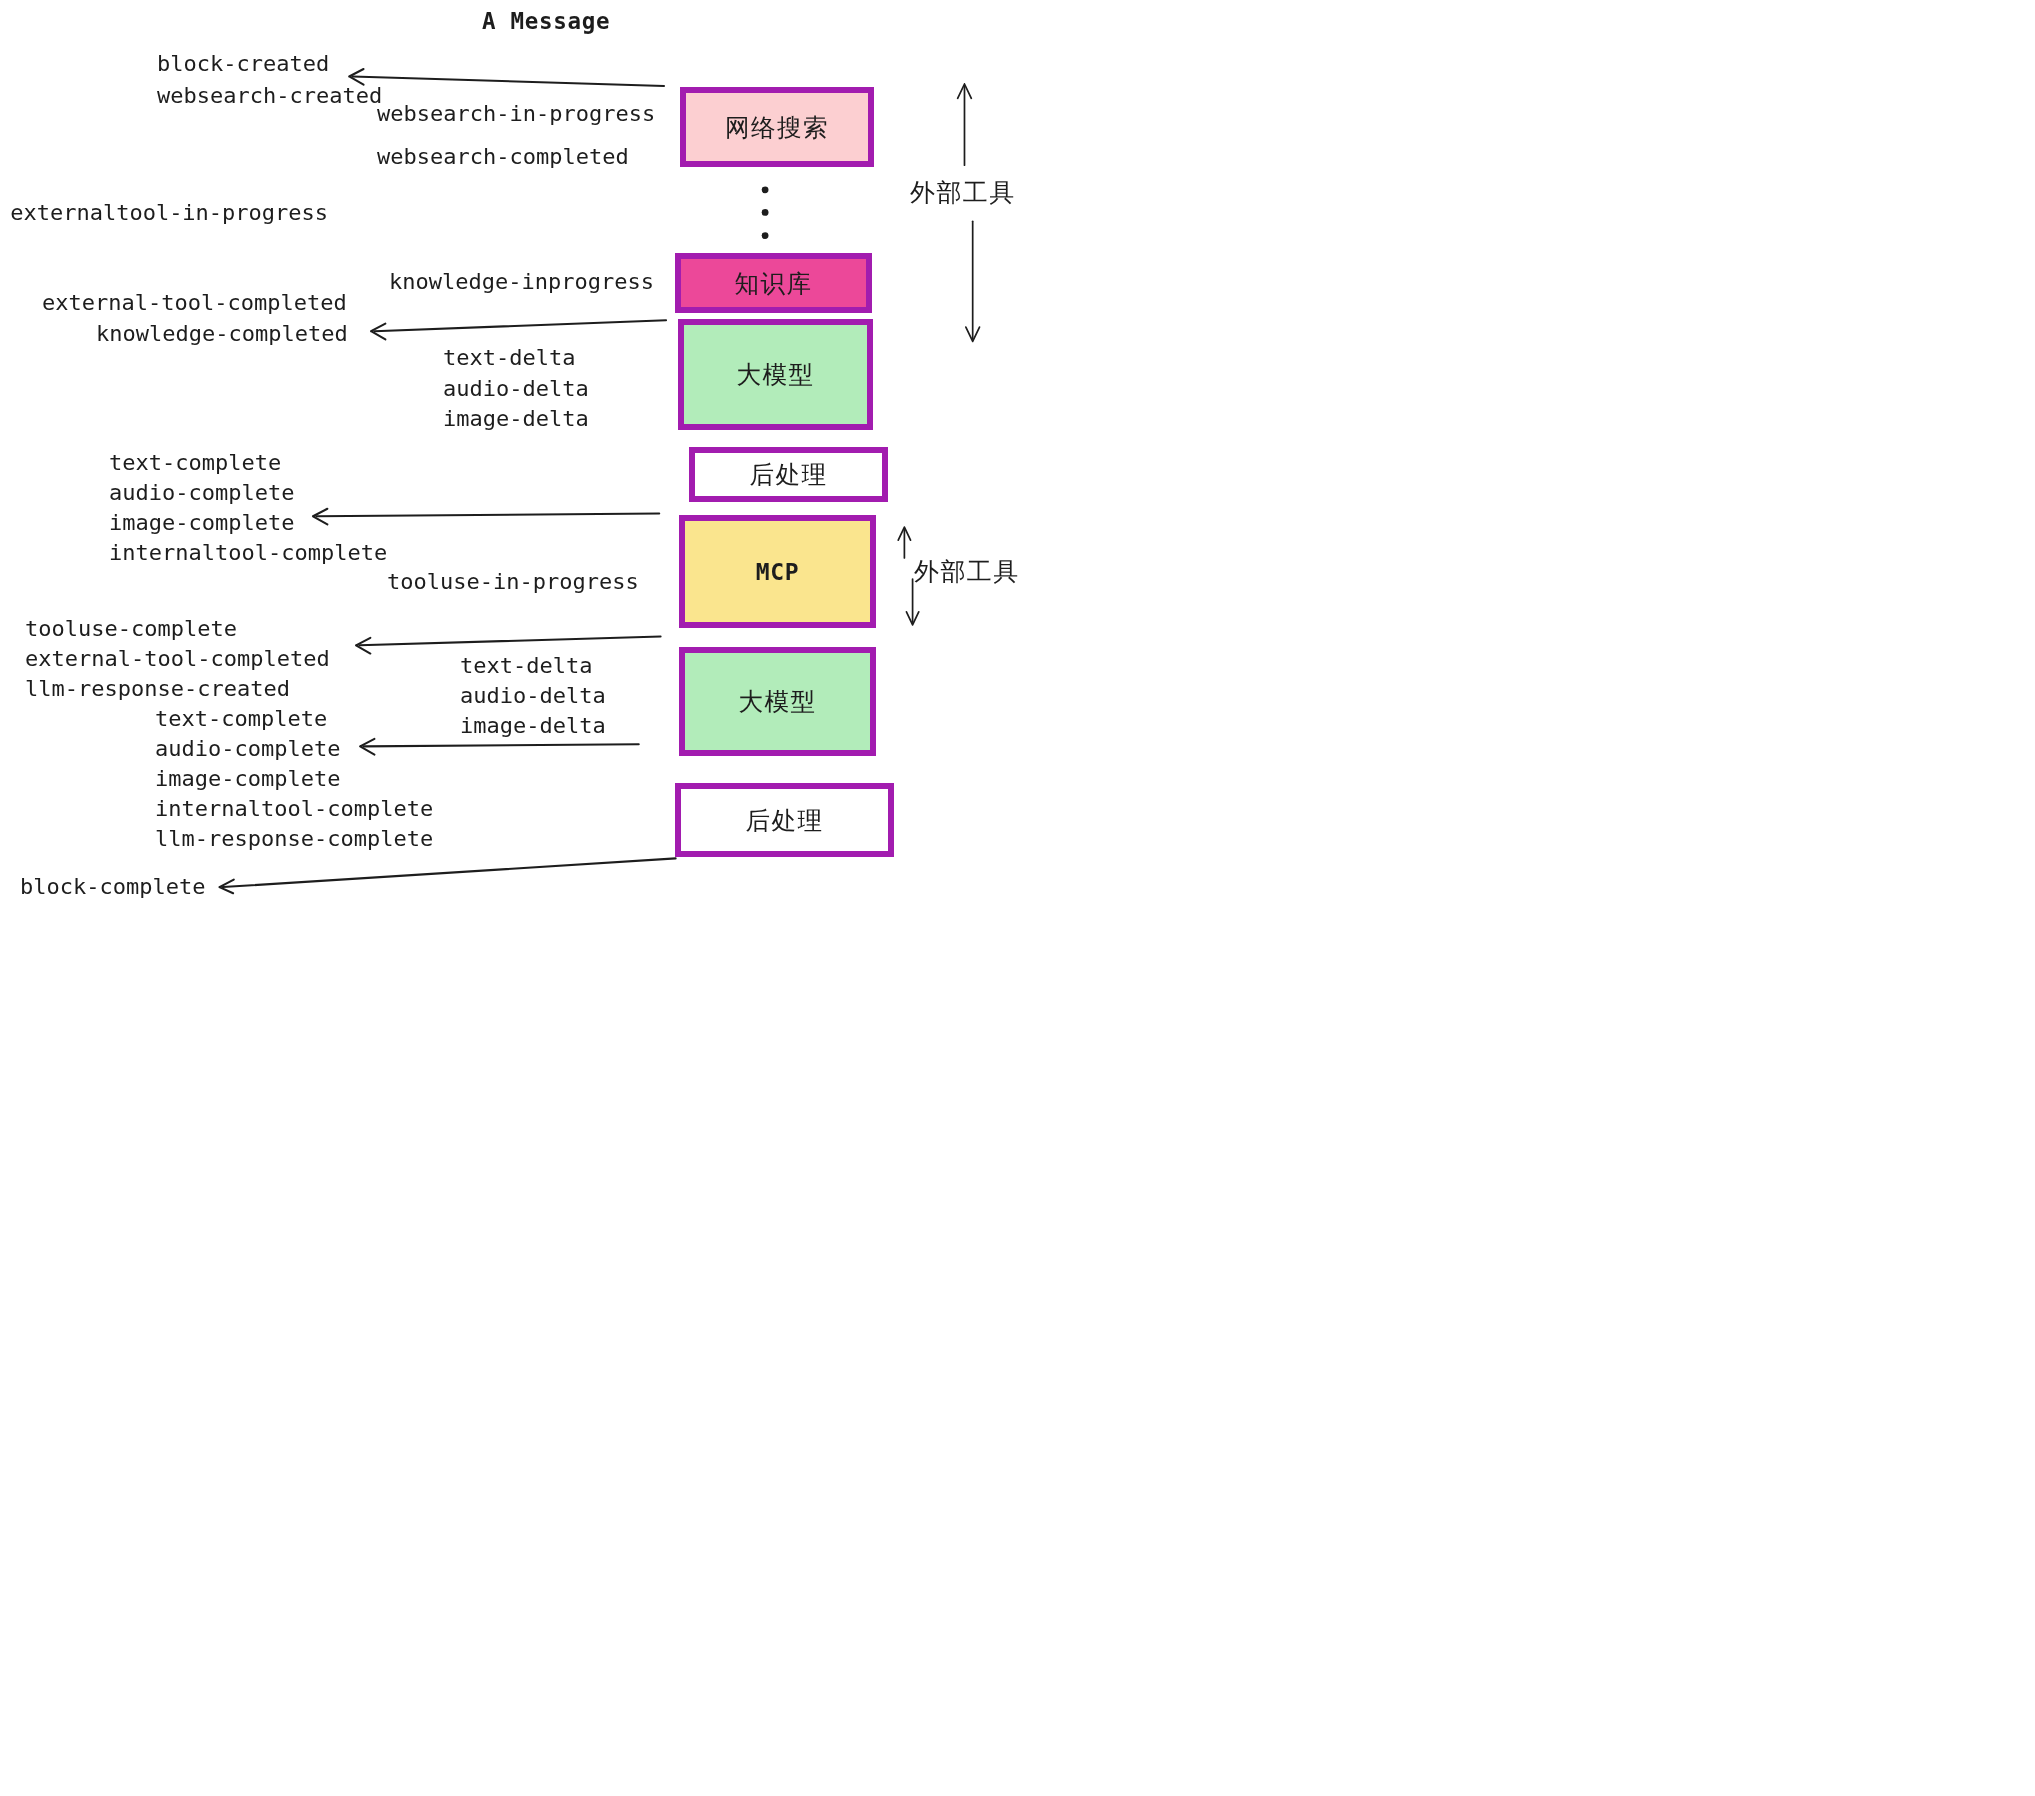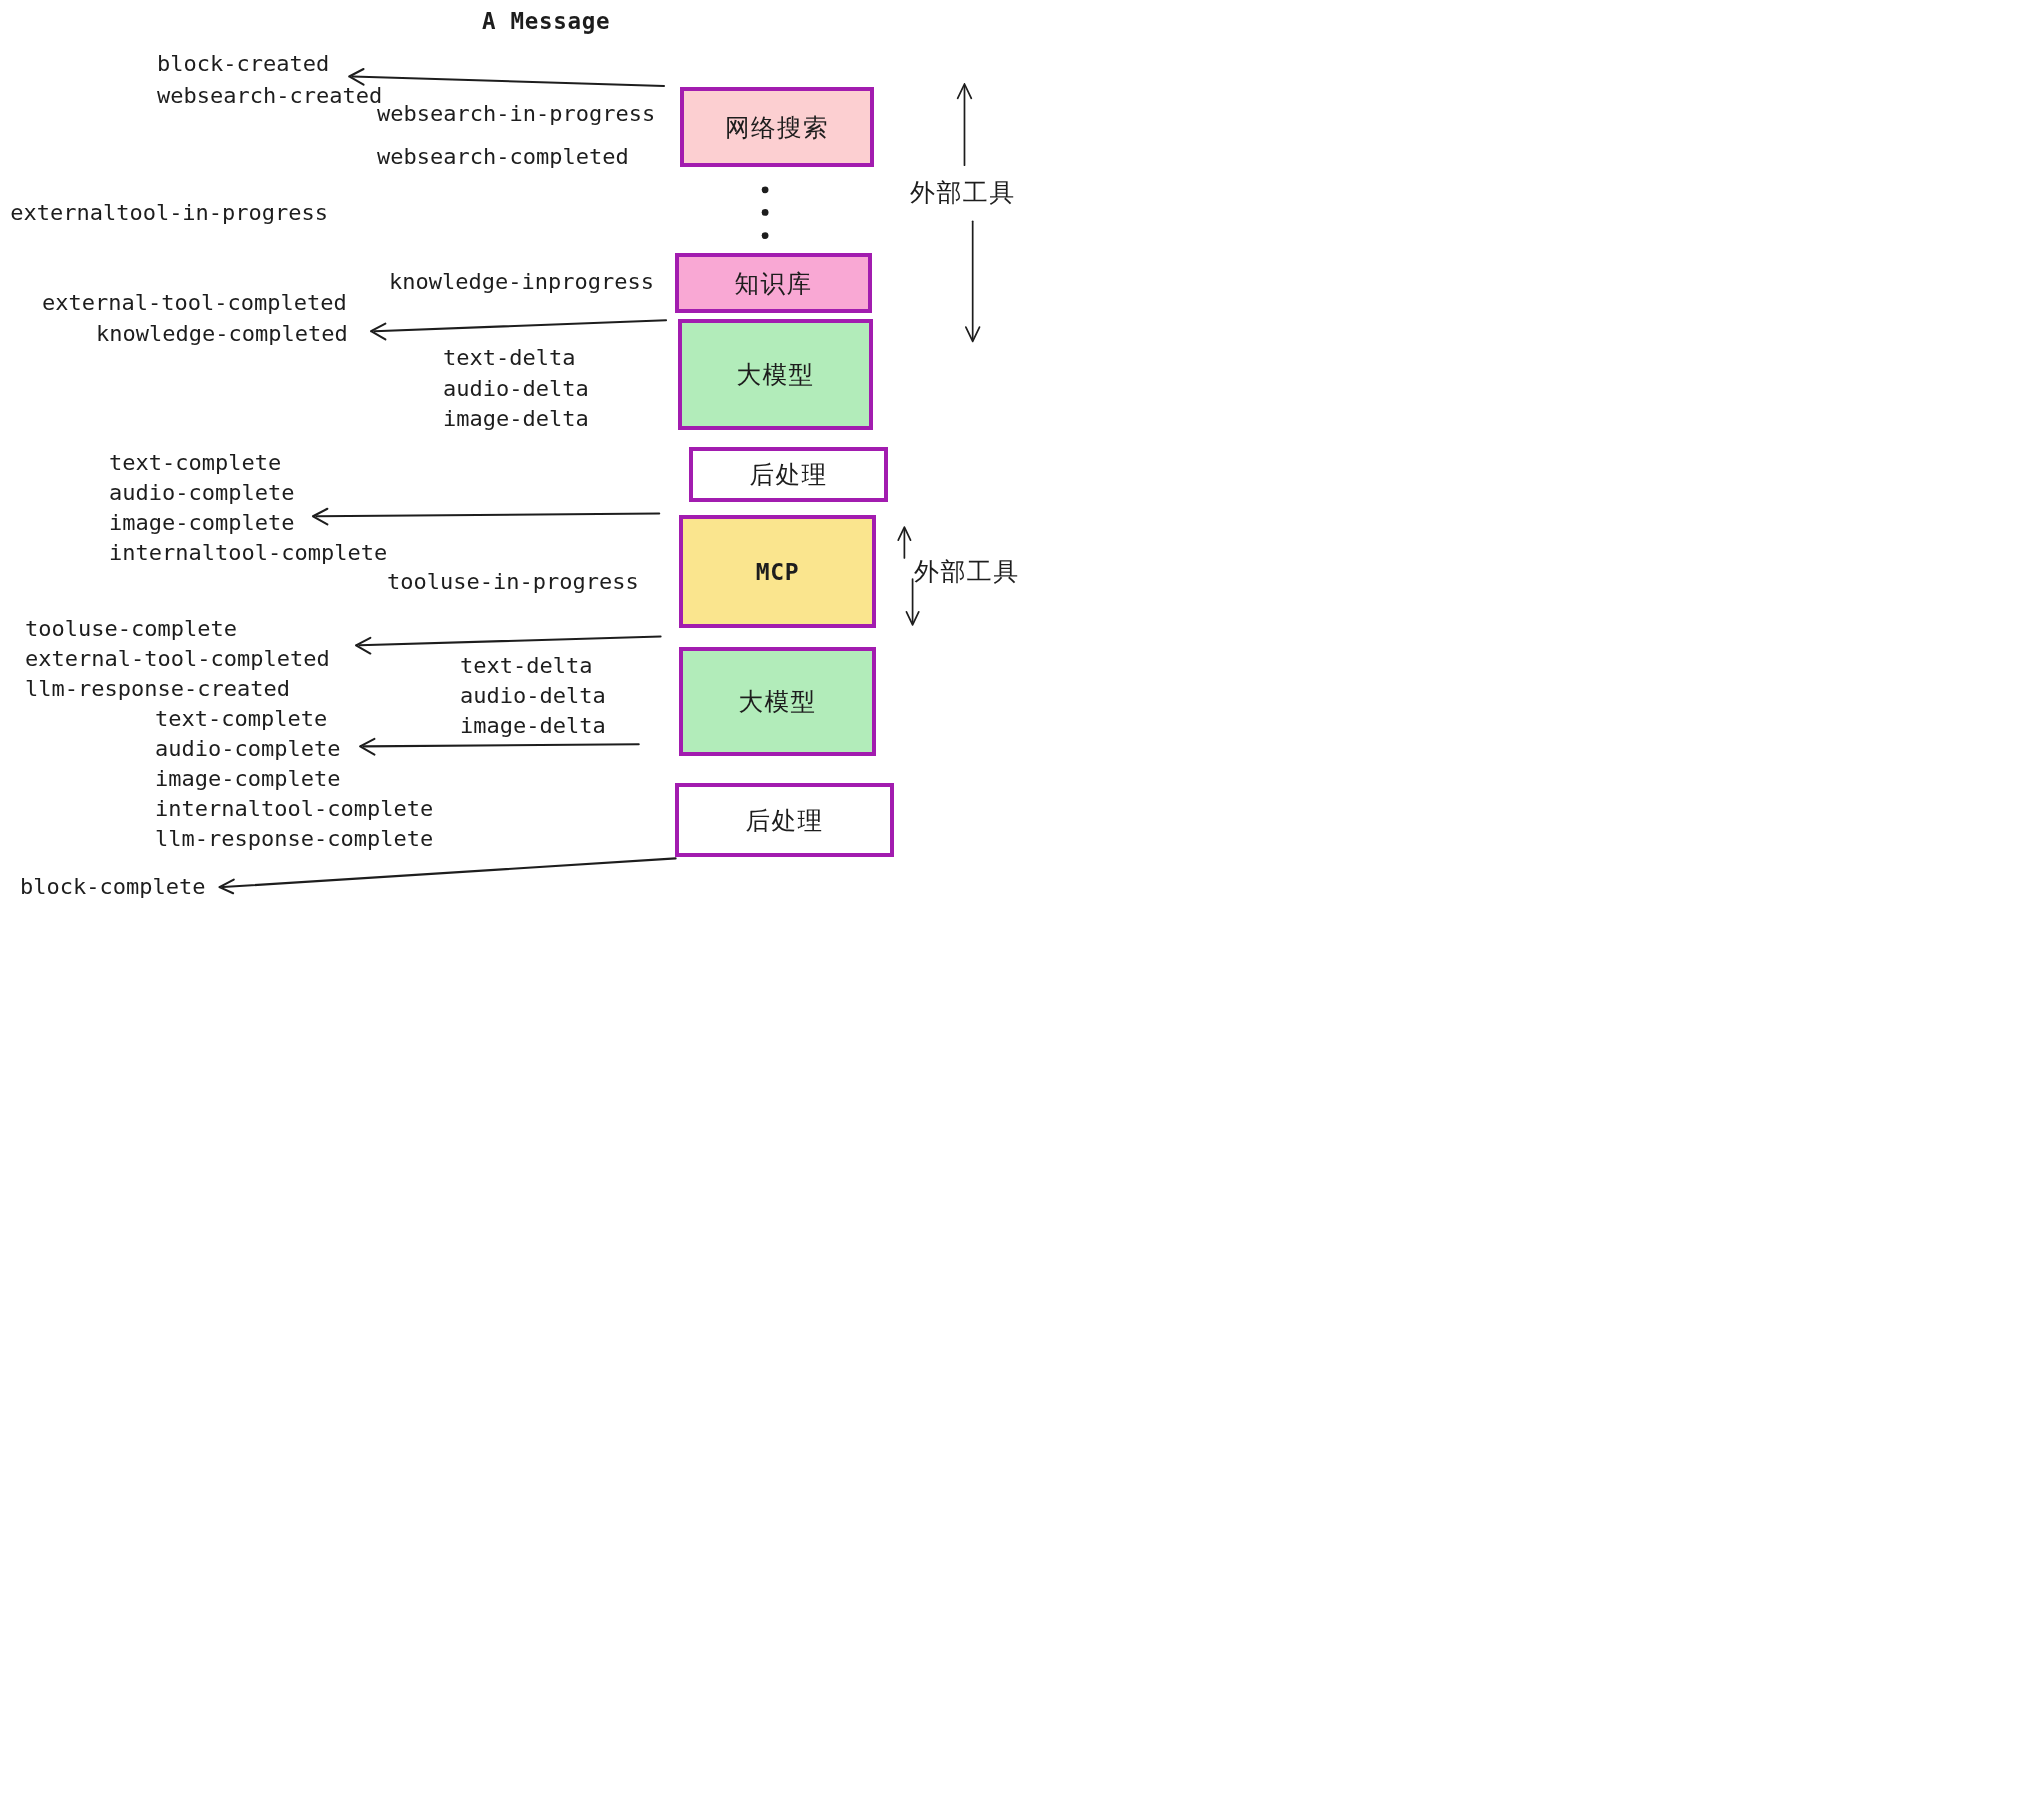--- a/index.html
+++ b/index.html
@@ -15,21 +15,21 @@
     position:absolute;left:482px;top:8.2px;
     font-size:22.5px;font-weight:bold;letter-spacing:0.7px;white-space:nowrap;text-align:right;
   }
   .ev{
     position:absolute;
     font-size:22px;line-height:27px;white-space:nowrap;
     letter-spacing:0px;
   }
   .box{
     position:absolute;
-    border:4px solid #a21caf;
+    border:6px solid #a21caf;
     box-sizing:border-box;
     display:flex;align-items:center;justify-content:center;
     background:#ffffff;
   }
   .box .lbl{
     font-family:"Liberation Sans","DejaVu Sans",sans-serif;
     font-size:24.6px;letter-spacing:1.4px;white-space:nowrap;
   }
   .box.mono .lbl{
     font-family:"DejaVu Sans Mono","Liberation Mono",monospace;
@@ -77,21 +77,21 @@
   <span class="ev" style="left:155px;top:705px">text-complete</span>
   <span class="ev" style="left:155px;top:735px">audio-complete</span>
   <span class="ev" style="left:155px;top:765px">image-complete</span>
   <span class="ev" style="left:155px;top:795px">internaltool-complete</span>
   <span class="ev" style="left:155px;top:825px">llm-response-complete</span>
   <span class="ev" style="left:20px;top:873px">block-complete</span>
 
   <div class="box" style="left: 680px; top: 87px; width: 194px; height: 80px; background-color: rgb(252, 207, 209);">
     <span class="lbl">网络搜索</span>
   </div>
-  <div class="box" style="left: 675px; top: 253px; width: 197px; height: 60px; background-color: #f9a8d4;">
+  <div class="box" style="left: 675px; top: 253px; width: 197px; height: 60px; background-color: #ec4899;">
     <span class="lbl">知识库</span>
   </div>
   <div class="box" style="left: 678px; top: 319px; width: 195px; height: 111px; background-color: rgb(178, 236, 186);">
     <span class="lbl">大模型</span>
   </div>
   <div class="box" style="left: 689px; top: 447px; width: 199px; height: 55px; background-color: rgb(255, 255, 255);">
     <span class="lbl">后处理</span>
   </div>
   <div class="box mono" style="left: 679px; top: 515px; width: 197px; height: 113px; background-color: rgb(250, 229, 142);">
     <span class="lbl">MCP</span>

